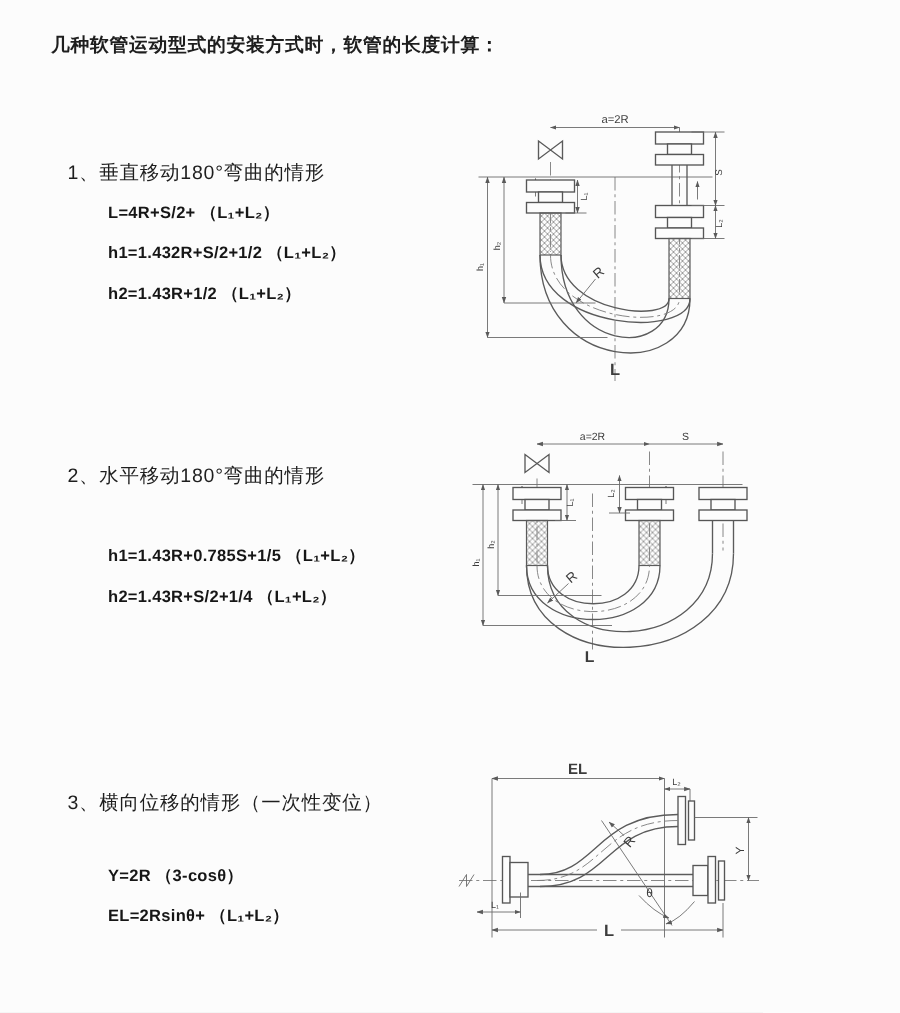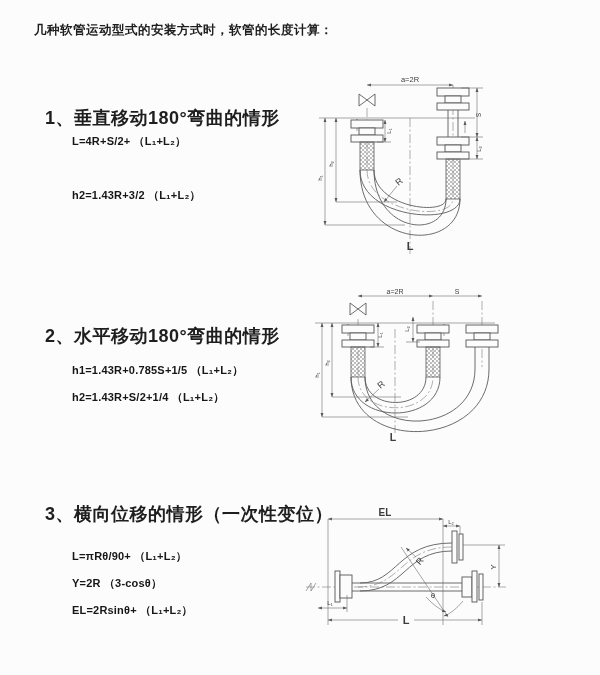--- a/index.html
+++ b/index.html
@@ -13,21 +13,21 @@
     color:#1e1e1e;
     padding-left:40px;
   }
   .title{
     position:absolute;left:34px;top:22px;
     font-size:12.5px;font-weight:bold;letter-spacing:0.5px;
     white-space:nowrap;
   }
   .sec-heading{
     position:absolute;left:45px;
-    font-size:18px;font-weight:bold;letter-spacing:0.5px;
+    font-size:13px;font-weight:normal;letter-spacing:0.5px;
     white-space:nowrap;
     text-align:right;
   }
   .formula{
     position:absolute;left:72px;
     font-size:11px;font-weight:600;letter-spacing:0.2px;
     white-space:nowrap;color:#161616;
   }
   svg{position:absolute;}
   svg text{font-family:"Liberation Sans","DejaVu Sans",sans-serif;fill:#3c3c3c;}
@@ -38,28 +38,28 @@
 </style>
 </head>
 <body>
 
 <div id="page">
 
   <div class="title">几种软管运动型式的安装方式时，软管的长度计算：</div>
 
   <div class="sec-heading" style="top:106px">1、垂直移动180°弯曲的情形</div>
   <div class="formula" style="top:134px">L=4R+S/2+ （L₁+L₂）</div>
-  <div class="formula" style="top:188px">h2=1.43R+3/2 （L₁+L₂）</div>
-
-  <div class="sec-heading" style="top:324px">2、水平移动180°弯曲的情形</div>
+  <div class="formula" style="top:161px">h1=1.432R+S/2+1/2 （L₁+L₂）</div>
+  <div class="formula" style="top:188px">h2=1.43R+1/2 （L₁+L₂）</div>
+
+  <div class="sec-heading" style="top:308px">2、水平移动180°弯曲的情形</div>
   <div class="formula" style="top:363px">h1=1.43R+0.785S+1/5 （L₁+L₂）</div>
   <div class="formula" style="top:390px">h2=1.43R+S/2+1/4 （L₁+L₂）</div>
 
-  <div class="sec-heading" style="top:502px">3、横向位移的情形（一次性变位）</div>
-  <div class="formula" style="top:549px">L=πRθ/90+ （L₁+L₂）</div>
+  <div class="sec-heading" style="top:526px">3、横向位移的情形（一次性变位）</div>
   <div class="formula" style="top:576px">Y=2R （3-cosθ）</div>
   <div class="formula" style="top:603px">EL=2Rsinθ+ （L₁+L₂）</div>
 
   <svg style="left:305px;top:68px" width="285" height="192" viewBox="0 0 285 192">
     <defs>
       <pattern id="d1h" width="4" height="4" patternUnits="userSpaceOnUse">
         <path d="M0,4 L4,0 M0,0 L4,4" stroke="#808080" stroke-width="0.5"></path>
       </pattern>
       <marker id="d1ar" viewBox="0 0 8 8" refX="7.5" refY="4" markerWidth="7" markerHeight="7" orient="auto-start-reverse">
           <path d="M0,1.2 L8,4 L0,6.8 Z" fill="#5a5a5a"></path>

